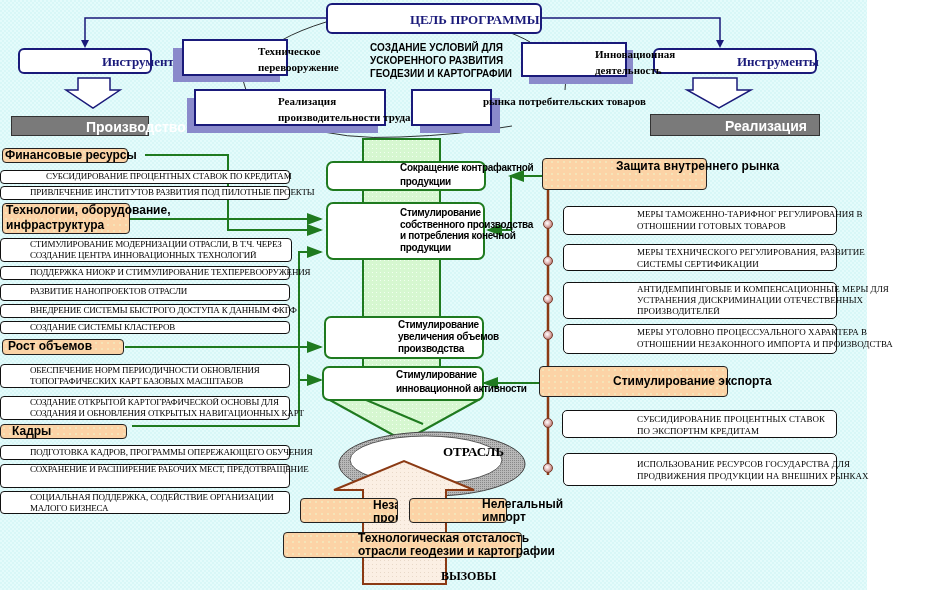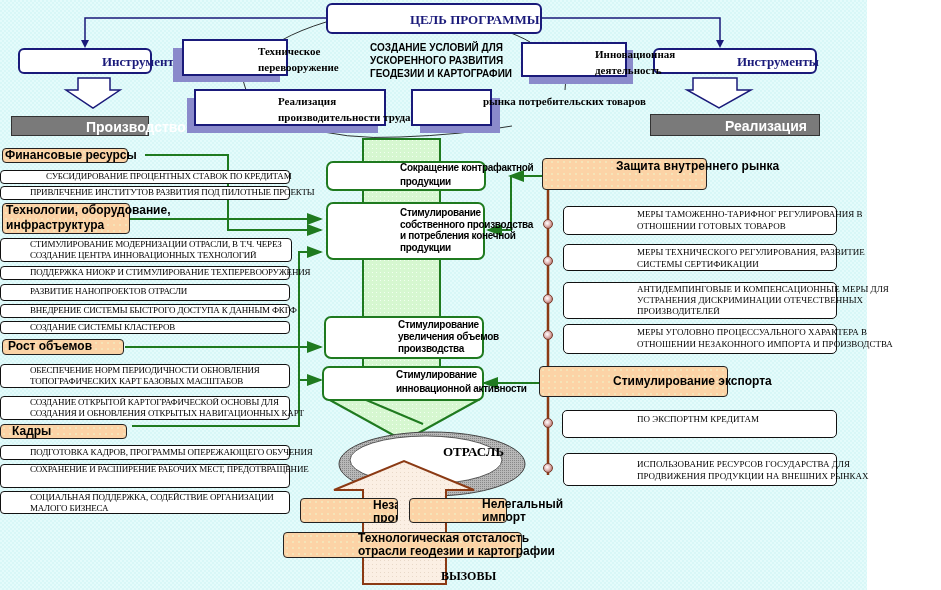--- a/index.html
+++ b/index.html
@@ -260,20 +260,21 @@
   <div>МЕРЫ  УГОЛОВНО ПРОЦЕССУАЛЬНОГО ХАРАКТЕРА В</div>
   <div>ОТНОШЕНИИ НЕЗАКОННОГО ИМПОРТА И ПРОИЗВОДСТВА</div>
 </div>
 <div class="bead" style="left:543px;top:330px;"></div>
 
 <div class="peach" style="left:539px;top:366px;width:189px;height:31px;"></div>
 <div class="peach-label abs" style="left:613px;top:374px;font-size:12px;">Стимулирование экспорта</div>
 
 <div class="r-item" style="left:562px;top:410px;width:275px;height:28px;"></div>
 <div class="r-text" style="left:637px;top:413px;">
+  <div>СУБСИДИРОВАНИЕ  ПРОЦЕНТНЫХ СТАВОК</div>
   <div>ПО  ЭКСПОРТНМ КРЕДИТАМ</div>
 </div>
 <div class="bead" style="left:543px;top:418px;"></div>
 
 <div class="r-item" style="left:563px;top:453px;width:274px;height:33px;"></div>
 <div class="r-text" style="left:637px;top:458px;">
   <div>ИСПОЛЬЗОВАНИЕ РЕСУРСОВ ГОСУДАРСТВА ДЛЯ</div>
   <div>ПРОДВИЖЕНИЯ ПРОДУКЦИИ НА ВНЕШНИХ РЫНКАХ</div>
 </div>
 <div class="bead" style="left:543px;top:463px;"></div>

